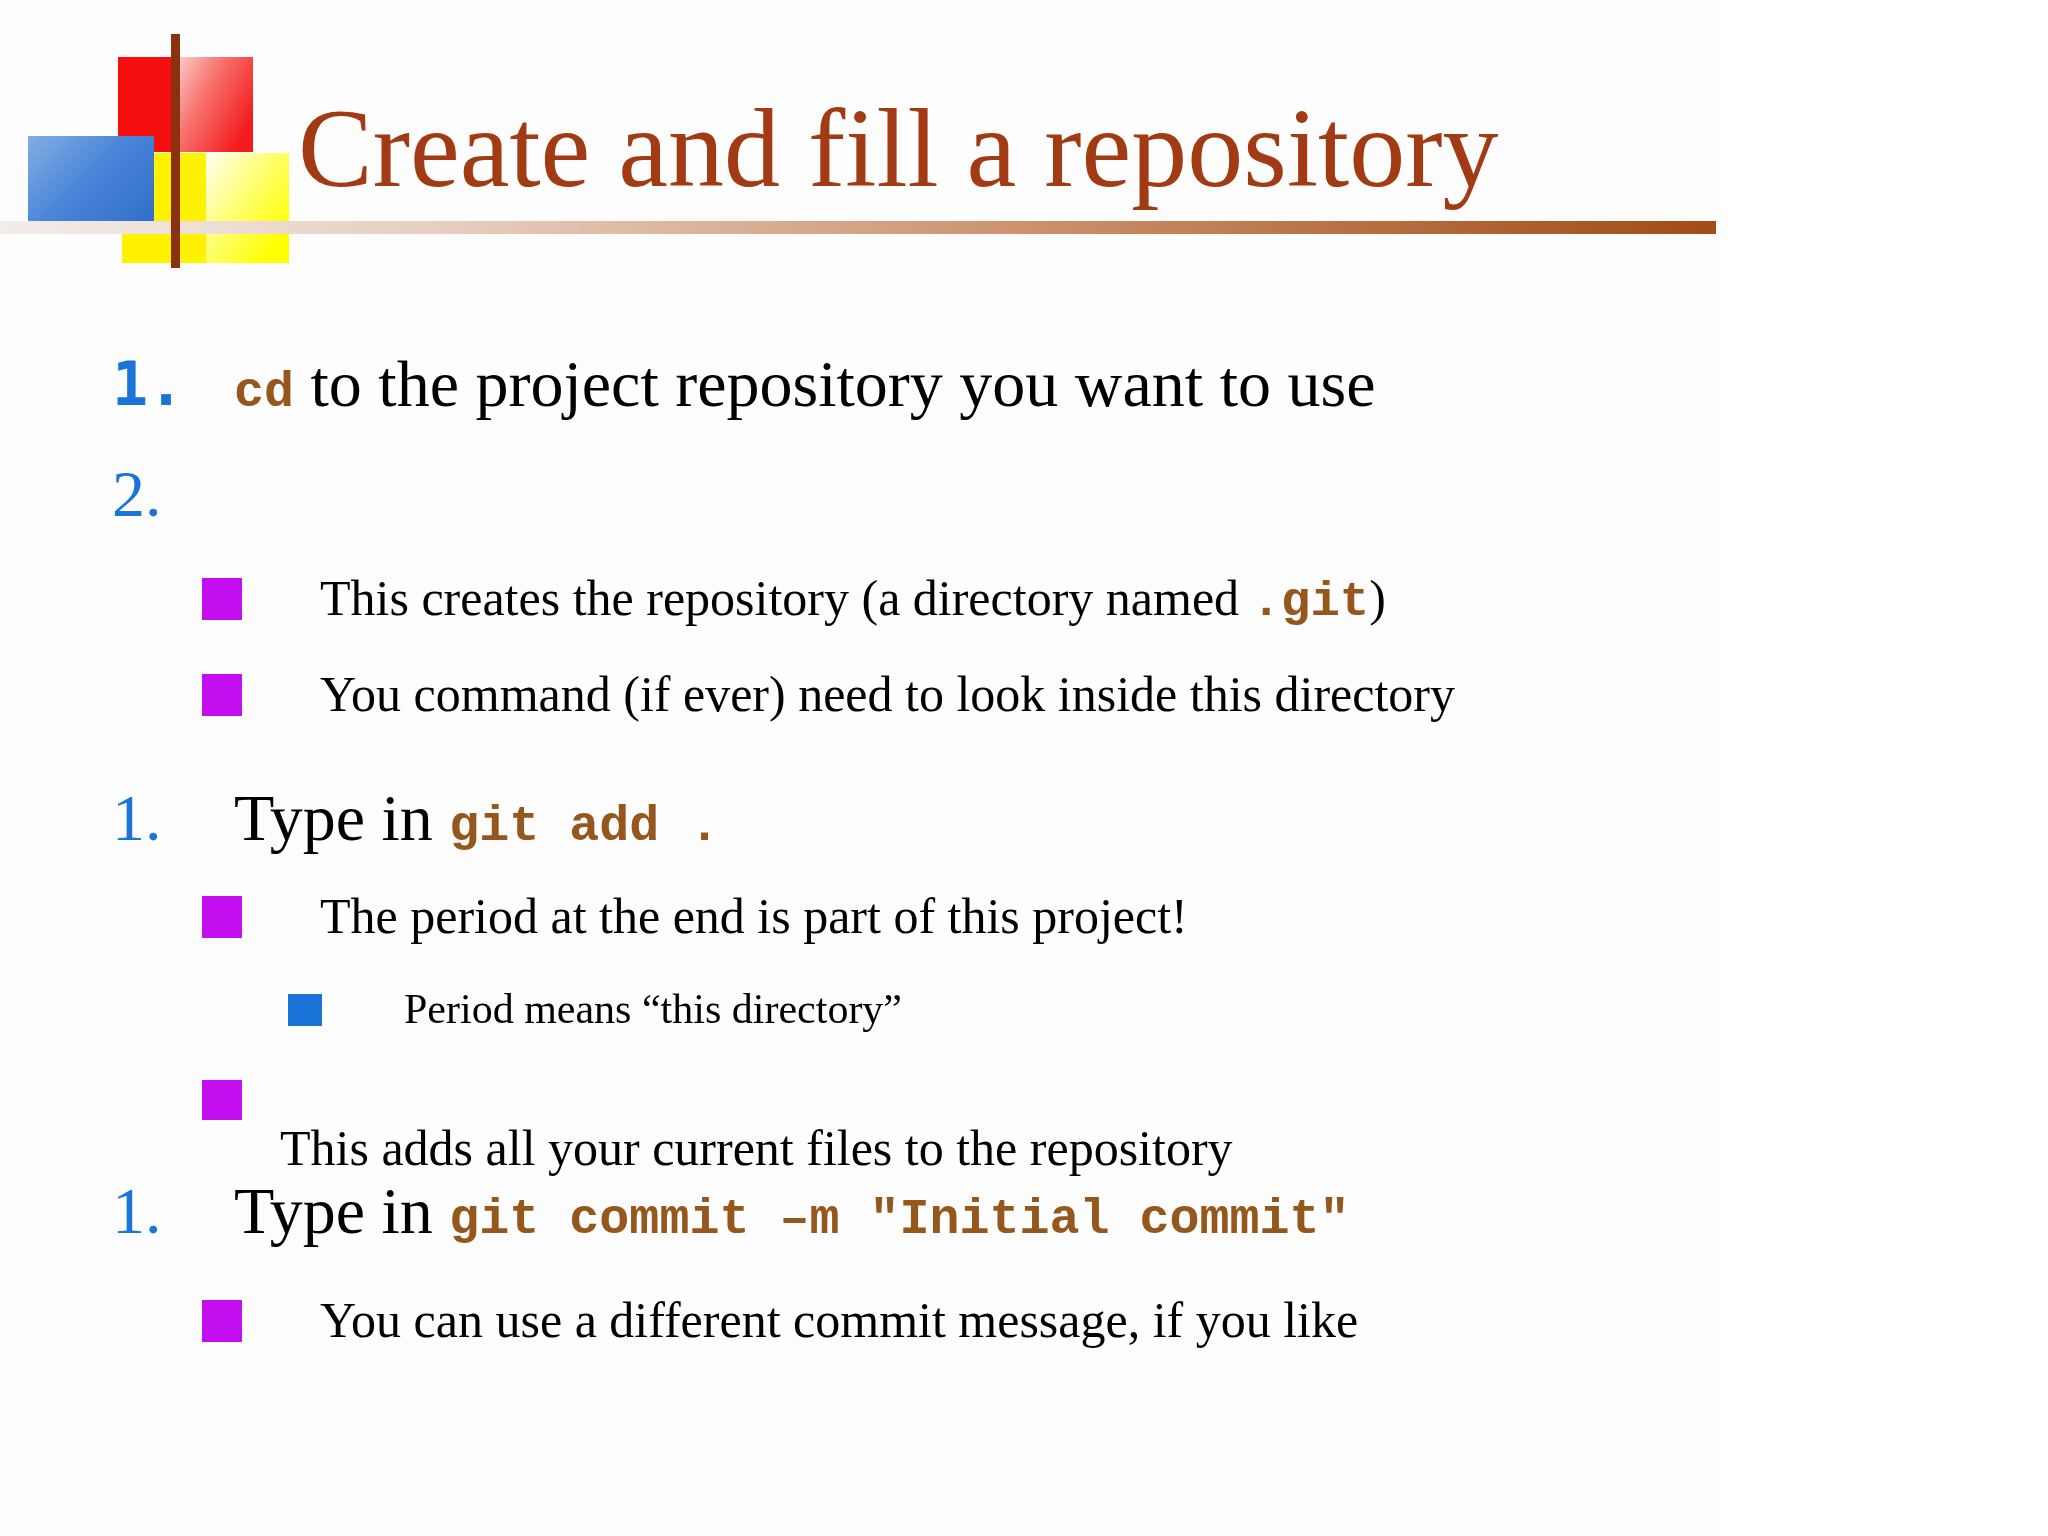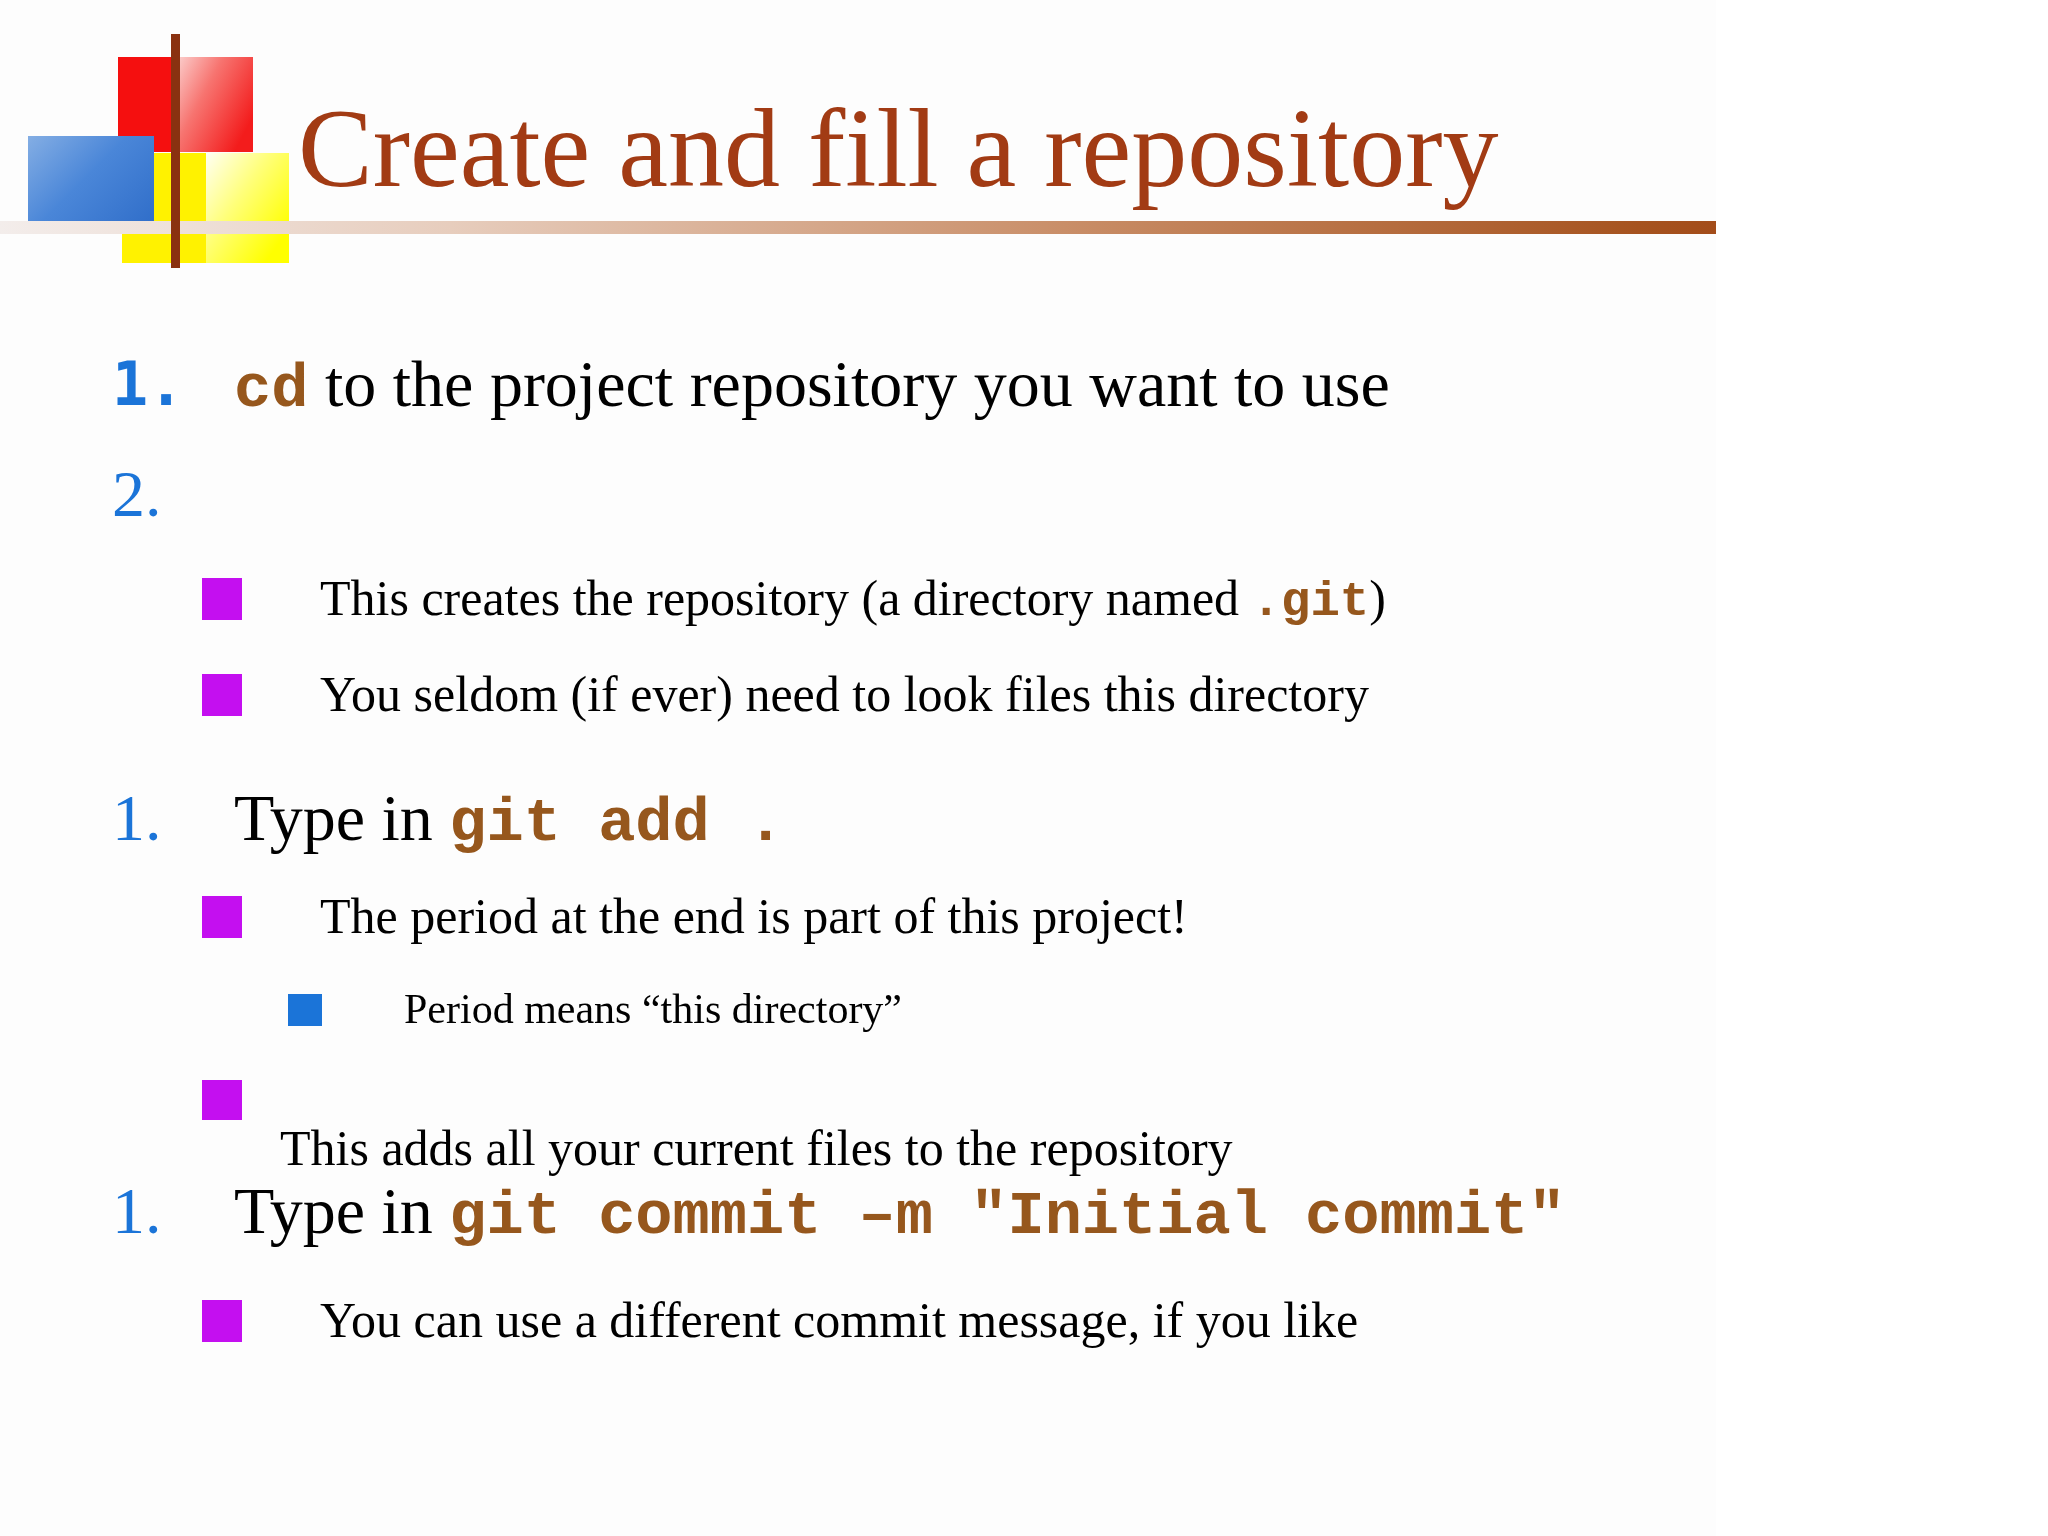--- a/index.html
+++ b/index.html
@@ -75,21 +75,21 @@
   .l3 .text { margin-left: 82px; }
 
   .bullet-magenta { background: #c40ff0; }
   .bullet-blue    { background: #1b74d8; }
 
   .seg-code {
     font-family: "Liberation Mono", monospace;
     font-weight: bold;
     color: #96571d;
   }
-  .l1 .seg-code { font-size: 62px; }
+  .l1 .seg-code { font-size: 50px; }
   .l2 .seg-code { font-size: 49px; }
 
   
   .page-number {
     position: absolute; left: 1978px; top: 1448px;
     font-family: "Liberation Sans", sans-serif;
     font-size: 46px; color: #111111;
   }
 </style>
 </head>
@@ -117,21 +117,21 @@
       </div>
       <div class="row l1" style="top: 458px;">
         <span class="marker marker-serif">2.</span>
       </div>
       <div class="row l2" style="top: 570px;">
         <span class="bullet bullet-magenta"></span>
         <span class="text"><span class="seg-plain">This creates the repository (a directory named </span><span class="seg-code">.git</span><span class="seg-plain">)</span></span>
       </div>
       <div class="row l2" style="top: 666px;">
         <span class="bullet bullet-magenta"></span>
-        <span class="text"><span class="seg-plain">You seldom (if ever) need to look files this directory</span></span>
+        <span class="text"><span class="seg-plain">You command (if ever) need to look inside this directory</span></span>
       </div>
       <div class="row l1" style="top: 782px;">
         <span class="marker marker-serif">1.</span>
         <span class="text"><span class="seg-plain">Type in </span><span class="seg-code">git add .</span></span>
       </div>
       <div class="row l2" style="top: 888px;">
         <span class="bullet bullet-magenta"></span>
         <span class="text"><span class="seg-plain">The period at the end is part of this project!</span></span>
       </div>
       <div class="row l3" style="top: 985px;">

